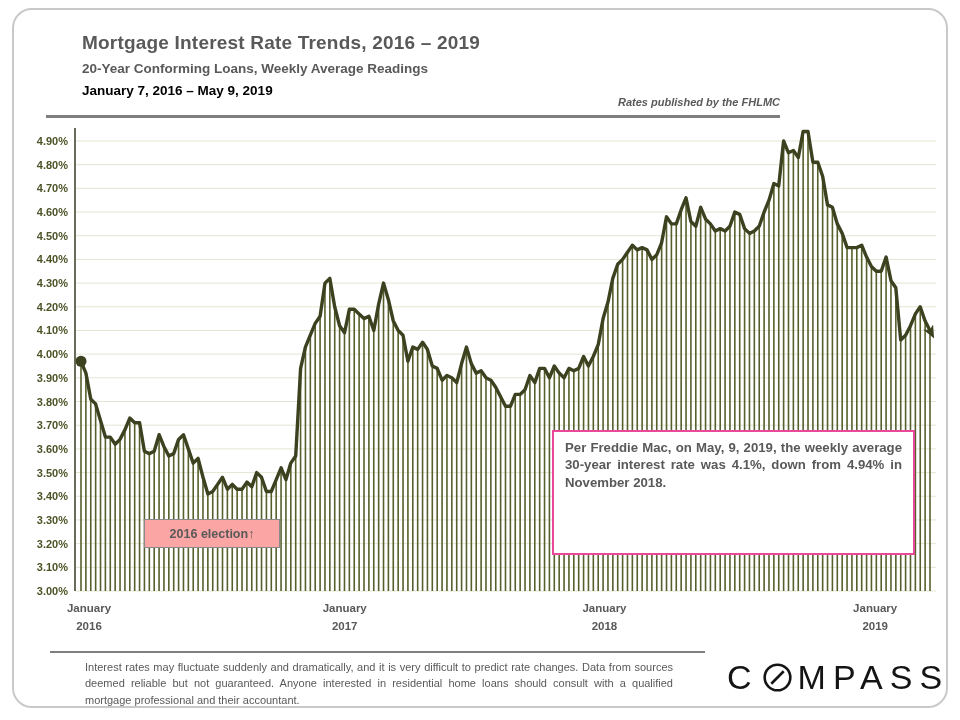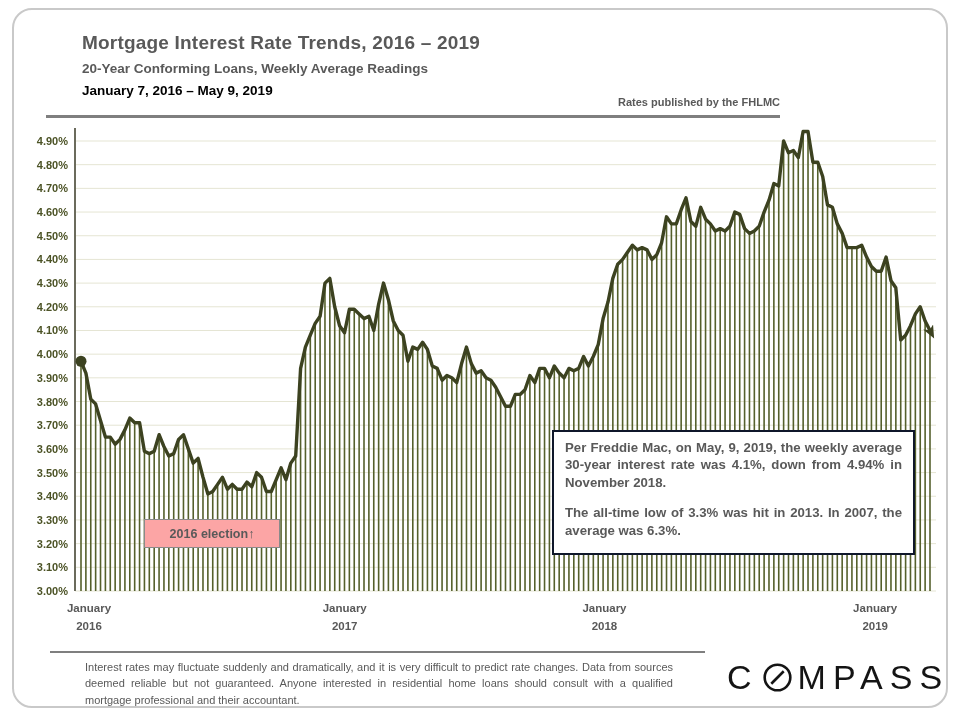--- a/index.html
+++ b/index.html
@@ -4,30 +4,30 @@
 <style>
   html,body{margin:0;padding:0;background:#fff;}
   #stage{position:relative;width:960px;height:720px;background:#fff;overflow:hidden;
          font-family:"Liberation Sans",sans-serif;border-radius:32px;}
   #frame{position:absolute;left:12px;top:8px;width:932px;height:696px;
          border:2px solid #c9c9c9;border-radius:20px;}
   .title{position:absolute;left:82px;top:32px;font-size:19px;font-weight:bold;color:#595959;letter-spacing:.2px;}
   .subtitle{position:absolute;left:82px;top:61px;font-size:13.5px;font-weight:bold;color:#595959;}
   .daterange{position:absolute;left:82px;top:83px;font-size:13.5px;font-weight:bold;color:#000000;}
   .ratesnote{position:absolute;left:580px;top:96px;width:200px;text-align:right;
-             font-size:11px;font-weight:bold;color:#595959;}
+             font-size:11px;font-weight:bold;color:#595959;font-style:italic;}
   .divider-top{position:absolute;left:46px;top:115px;width:734px;height:2.5px;background:#7f7f7f;}
   #chart-svg{position:absolute;left:0;top:0;}
   .ytick{font-family:"Liberation Sans",sans-serif;font-size:11px;font-weight:bold;fill:#4c5326;}
   .xtick{font-family:"Liberation Sans",sans-serif;font-size:11.5px;font-weight:bold;fill:#595959;}
   .election-box{position:absolute;left:144px;top:519px;width:134px;height:27px;
                 background:#fca5a5;border:1.5px solid #8a8a8a;display:flex;align-items:center;justify-content:center;
                 font-size:12.5px;font-weight:bold;color:#595959;}
   .info-box{position:absolute;left:552px;top:430px;width:363px;height:125px;box-sizing:border-box;
-            background:#fff;border:2px solid #0f172a;padding:7px 11px 6px 11px;}
+            background:#fff;border:2px solid #ec4899;padding:7px 11px 6px 11px;}
   .info-box p{margin:0 0 13px 0;font-size:13.2px;font-weight:bold;color:#595959;
               line-height:1.32;text-align:justify;}
   .info-box p:last-child{margin-bottom:0;}
   .divider-bottom{position:absolute;left:50px;top:651px;width:655px;height:2px;background:#7f7f7f;}
   .disclaimer{position:absolute;left:85px;top:659px;width:588px;font-size:11px;color:#595959;
               line-height:1.48;text-align:justify;}
   .brand{position:absolute;left:727px;top:660px;display:flex;align-items:center;color:#141414;}
   .brand .ltr{font-size:34px;font-weight:400;letter-spacing:7px;line-height:1;}
   .brand .o-icon{margin:0 4px 0 2px;display:block;}
 </style>
@@ -284,21 +284,20 @@
       <polyline points="81.0,361.3 85.9,373.1 90.8,399.2 95.6,403.9 100.5,420.5 105.4,437.1 110.3,437.1 115.2,444.2 120.0,439.4 124.9,429.9 129.8,418.1 134.7,422.8 139.6,422.8 144.4,451.3 149.3,453.6 154.2,451.3 159.1,434.7 163.9,446.5 168.8,456.0 173.7,453.6 178.6,439.4 183.5,434.7 188.3,448.9 193.2,463.1 198.1,458.4 203.0,477.3 207.9,493.9 212.7,491.5 217.6,484.4 222.5,477.3 227.4,489.2 232.3,484.4 237.1,489.2 242.0,489.2 246.9,482.1 251.8,486.8 256.7,472.6 261.5,477.3 266.4,491.5 271.3,491.5 276.2,479.7 281.1,467.8 285.9,479.7 290.8,463.1 295.7,456.0 300.6,368.4 305.4,347.1 310.3,335.2 315.2,323.4 320.1,316.3 325.0,283.1 329.8,278.4 334.7,306.8 339.6,325.7 344.5,332.8 349.4,309.2 354.2,309.2 359.1,313.9 364.0,318.6 368.9,316.3 373.8,330.5 378.6,304.4 383.5,283.1 388.4,299.7 393.3,321.0 398.2,330.5 403.0,335.2 407.9,361.3 412.8,347.1 417.7,349.4 422.6,342.3 427.4,349.4 432.3,366.0 437.2,368.4 442.1,380.2 446.9,375.5 451.8,377.8 456.7,382.6 461.6,363.6 466.5,347.1 471.3,363.6 476.2,373.1 481.1,370.7 486.0,377.8 490.9,380.2 495.7,387.3 500.6,396.8 505.5,406.3 510.4,406.3 515.3,394.4 520.1,394.4 525.0,389.7 529.9,375.5 534.8,382.6 539.7,368.4 544.5,368.4 549.4,377.8 554.3,366.0 559.2,373.1 564.1,377.8 568.9,368.4 573.8,370.7 578.7,368.4 583.6,356.5 588.4,366.0 593.3,356.5 598.2,344.7 603.1,318.6 608.0,302.1 612.8,278.4 617.7,264.2 622.6,259.4 627.5,252.3 632.4,245.2 637.2,249.9 642.1,247.6 647.0,249.9 651.9,259.4 656.8,254.7 661.6,242.8 666.5,216.8 671.4,223.9 676.3,223.9 681.2,209.7 686.0,197.8 690.9,221.5 695.8,226.3 700.7,207.3 705.6,219.2 710.4,223.9 715.3,231.0 720.2,228.6 725.1,231.0 729.9,226.3 734.8,212.1 739.7,214.4 744.6,228.6 749.5,233.4 754.3,231.0 759.2,226.3 764.1,212.1 769.0,200.2 773.9,183.6 778.7,186.0 783.6,141.0 788.5,152.8 793.4,150.5 798.3,157.6 803.1,131.5 808.0,131.5 812.9,162.3 817.8,162.3 822.7,176.5 827.5,204.9 832.4,207.3 837.3,223.9 842.2,233.4 847.1,247.6 851.9,247.6 856.8,247.6 861.7,245.2 866.6,257.1 871.4,266.5 876.3,271.3 881.2,271.3 886.1,257.1 891.0,280.7 895.8,287.8 900.7,339.9 905.6,335.2 910.5,325.7 915.4,313.9 920.2,306.8 925.1,321.0 930.0,330.5" fill="none" stroke="#3c4220" stroke-width="3.4" stroke-linejoin="round" marker-end="url(#arrowhead)"></polyline>
       <circle cx="81" cy="361.2631578947368" r="5.5" fill="#3c4220"></circle>
     </svg>
 
   <div class="election-box">
     <span>2016 election↑</span>
   </div>
 
   <div class="info-box">
     <p>Per Freddie Mac, on May, 9, 2019, the weekly average 30-year interest rate was 4.1%, down from 4.94% in November 2018.</p>
-    <p>The all-time low of 3.3% was hit in 2013. In 2007, the average was 6.3%.</p>
   </div>
 
   <div class="divider-bottom"></div>
   <div class="disclaimer">Interest rates may fluctuate suddenly and dramatically, and it is very difficult to predict rate changes. Data from sources deemed reliable but not guaranteed. Anyone interested in residential home loans should consult with a qualified mortgage professional and their accountant.</div>
 
   <div class="brand">
     <span class="ltr">C</span>
     <svg class="o-icon" width="33" height="33" viewBox="0 0 34 34">
       <circle cx="17" cy="17" r="13.2" fill="none" stroke="#141414" stroke-width="2.7"></circle>
       <line x1="10.6" y1="23.4" x2="23.4" y2="10.6" stroke="#141414" stroke-width="2.7"></line>

